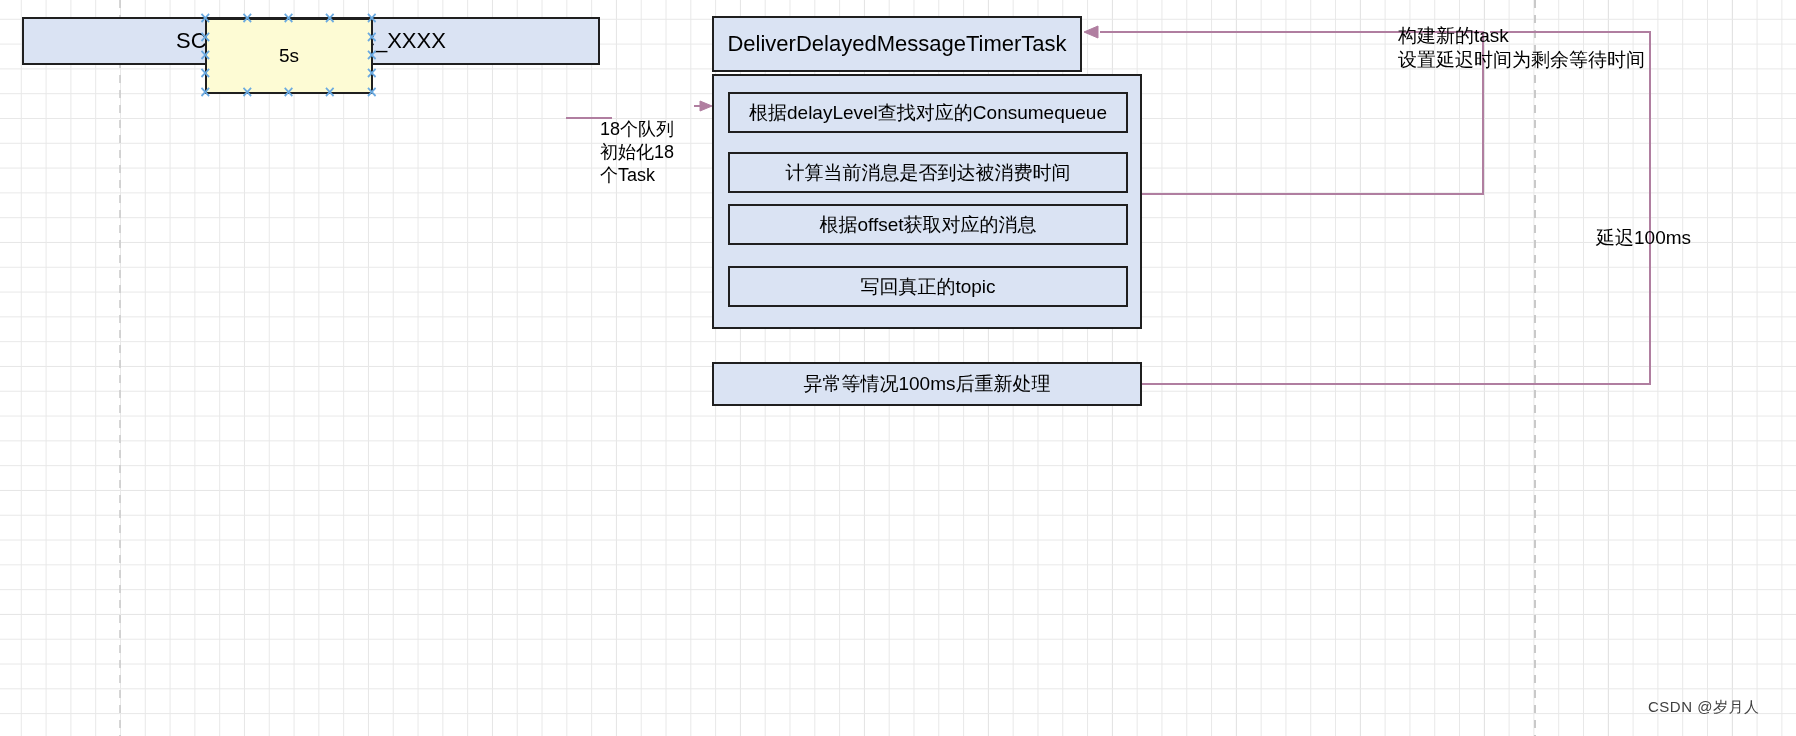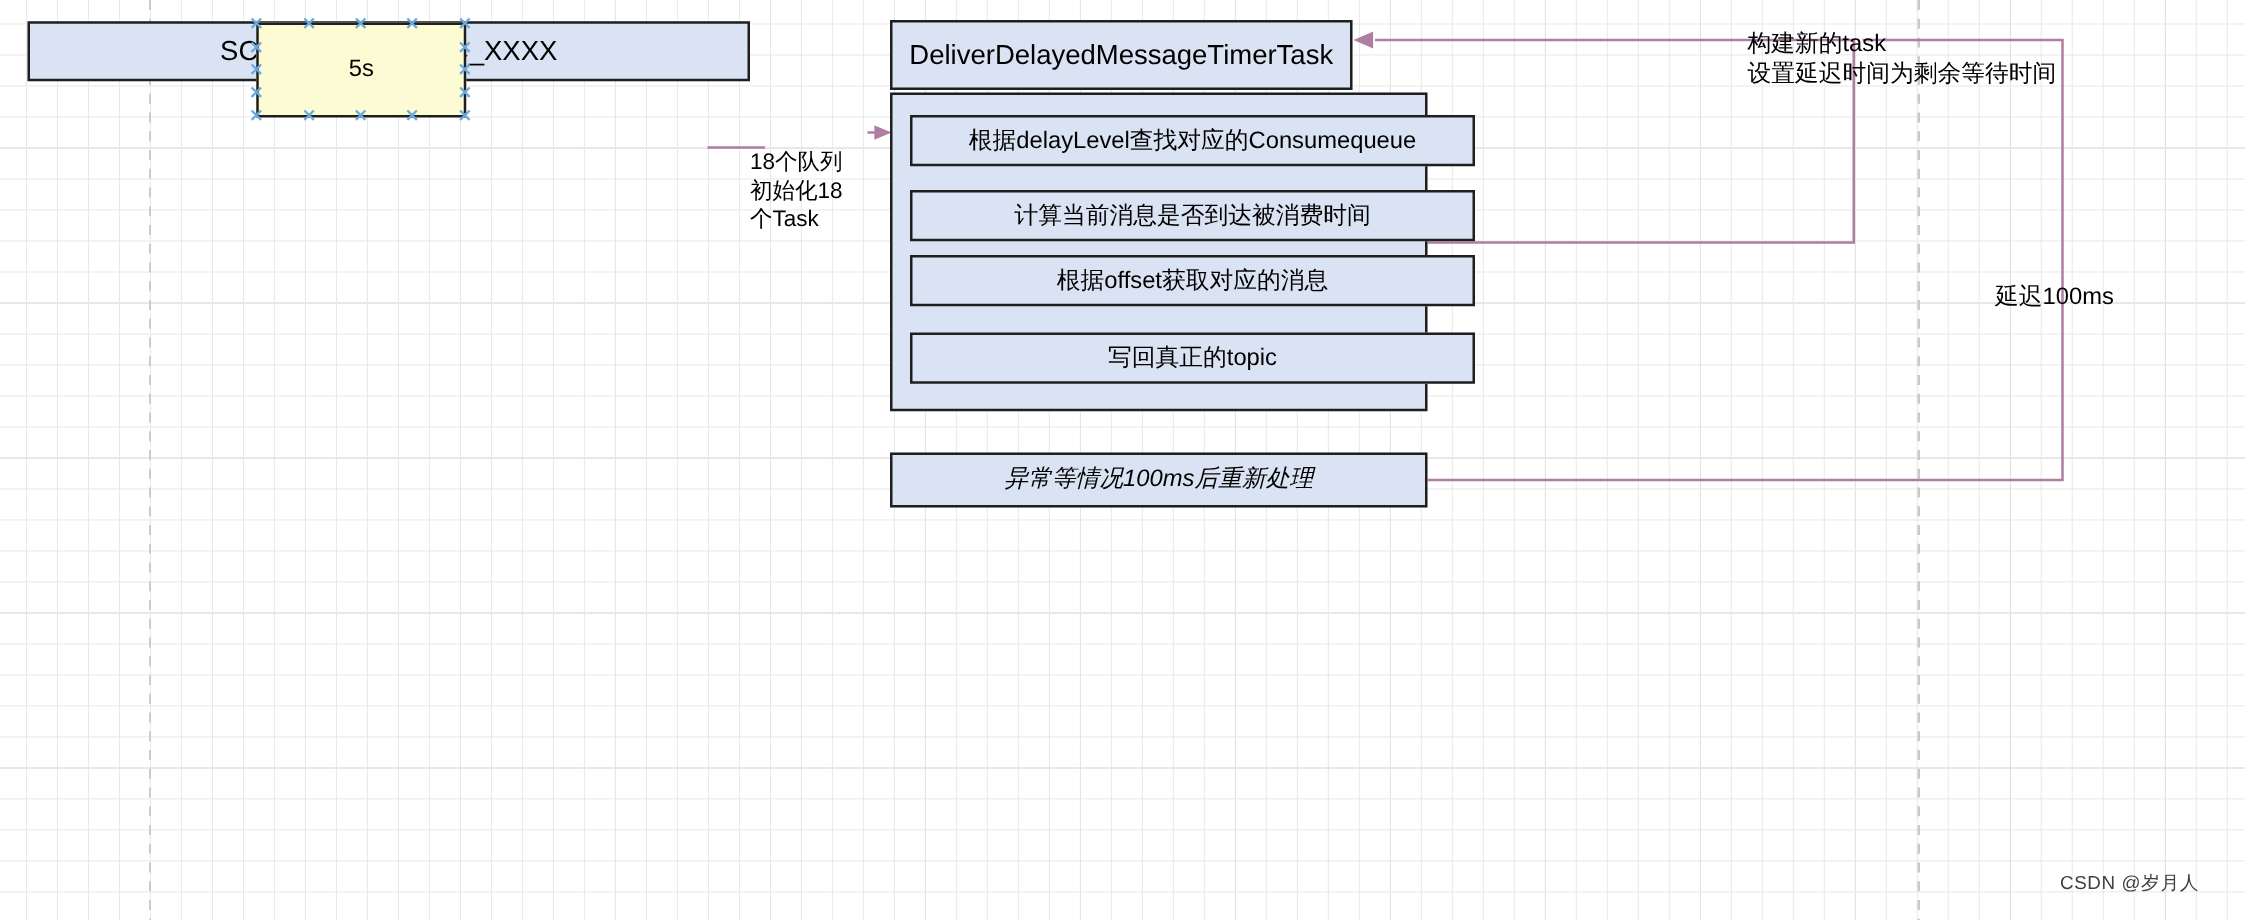--- a/index.html
+++ b/index.html
@@ -101,27 +101,26 @@
   }
   
   #timer-task{
     left:712px;top:16px;width:370px;height:56px;
     font-size:22px;
   }
   #steps-panel{
     left:712px;top:74px;width:430px;height:255px;
   }
   .step-box{
-    position:absolute;left:14px;width:452px;height:41px;
+    position:absolute;left:14px;width:400px;height:41px;
     font-size:19px;
   }
   #retry-box{
     left:712px;top:362px;width:430px;height:44px;
     font-size:19px;
-    font-style:italic;
   }
   #arrows{position:absolute;inset:0;pointer-events:none;}
 </style>
 </head>
 <body>
 
 <div id="canvas"></div>
 
 <svg id="arrows" width="1796" height="736">
 

